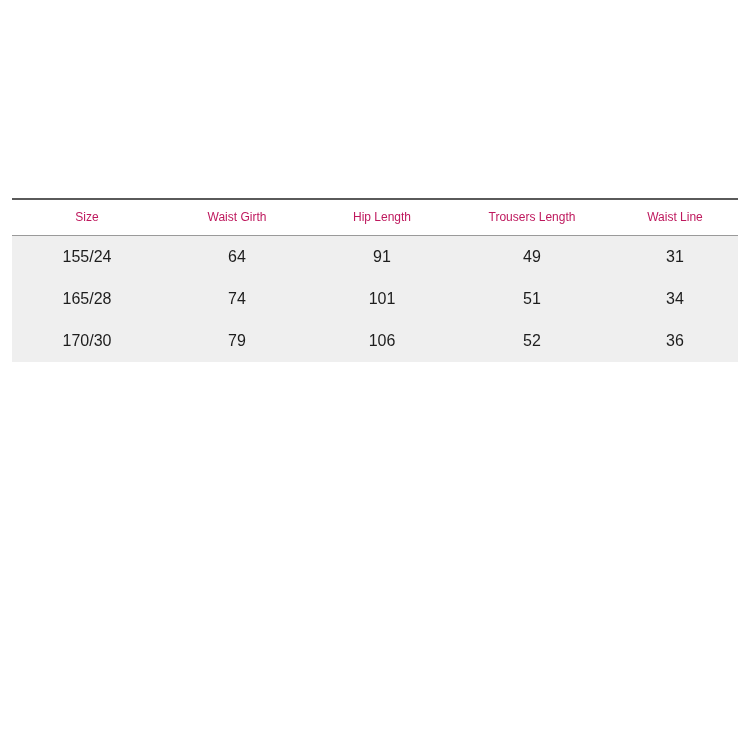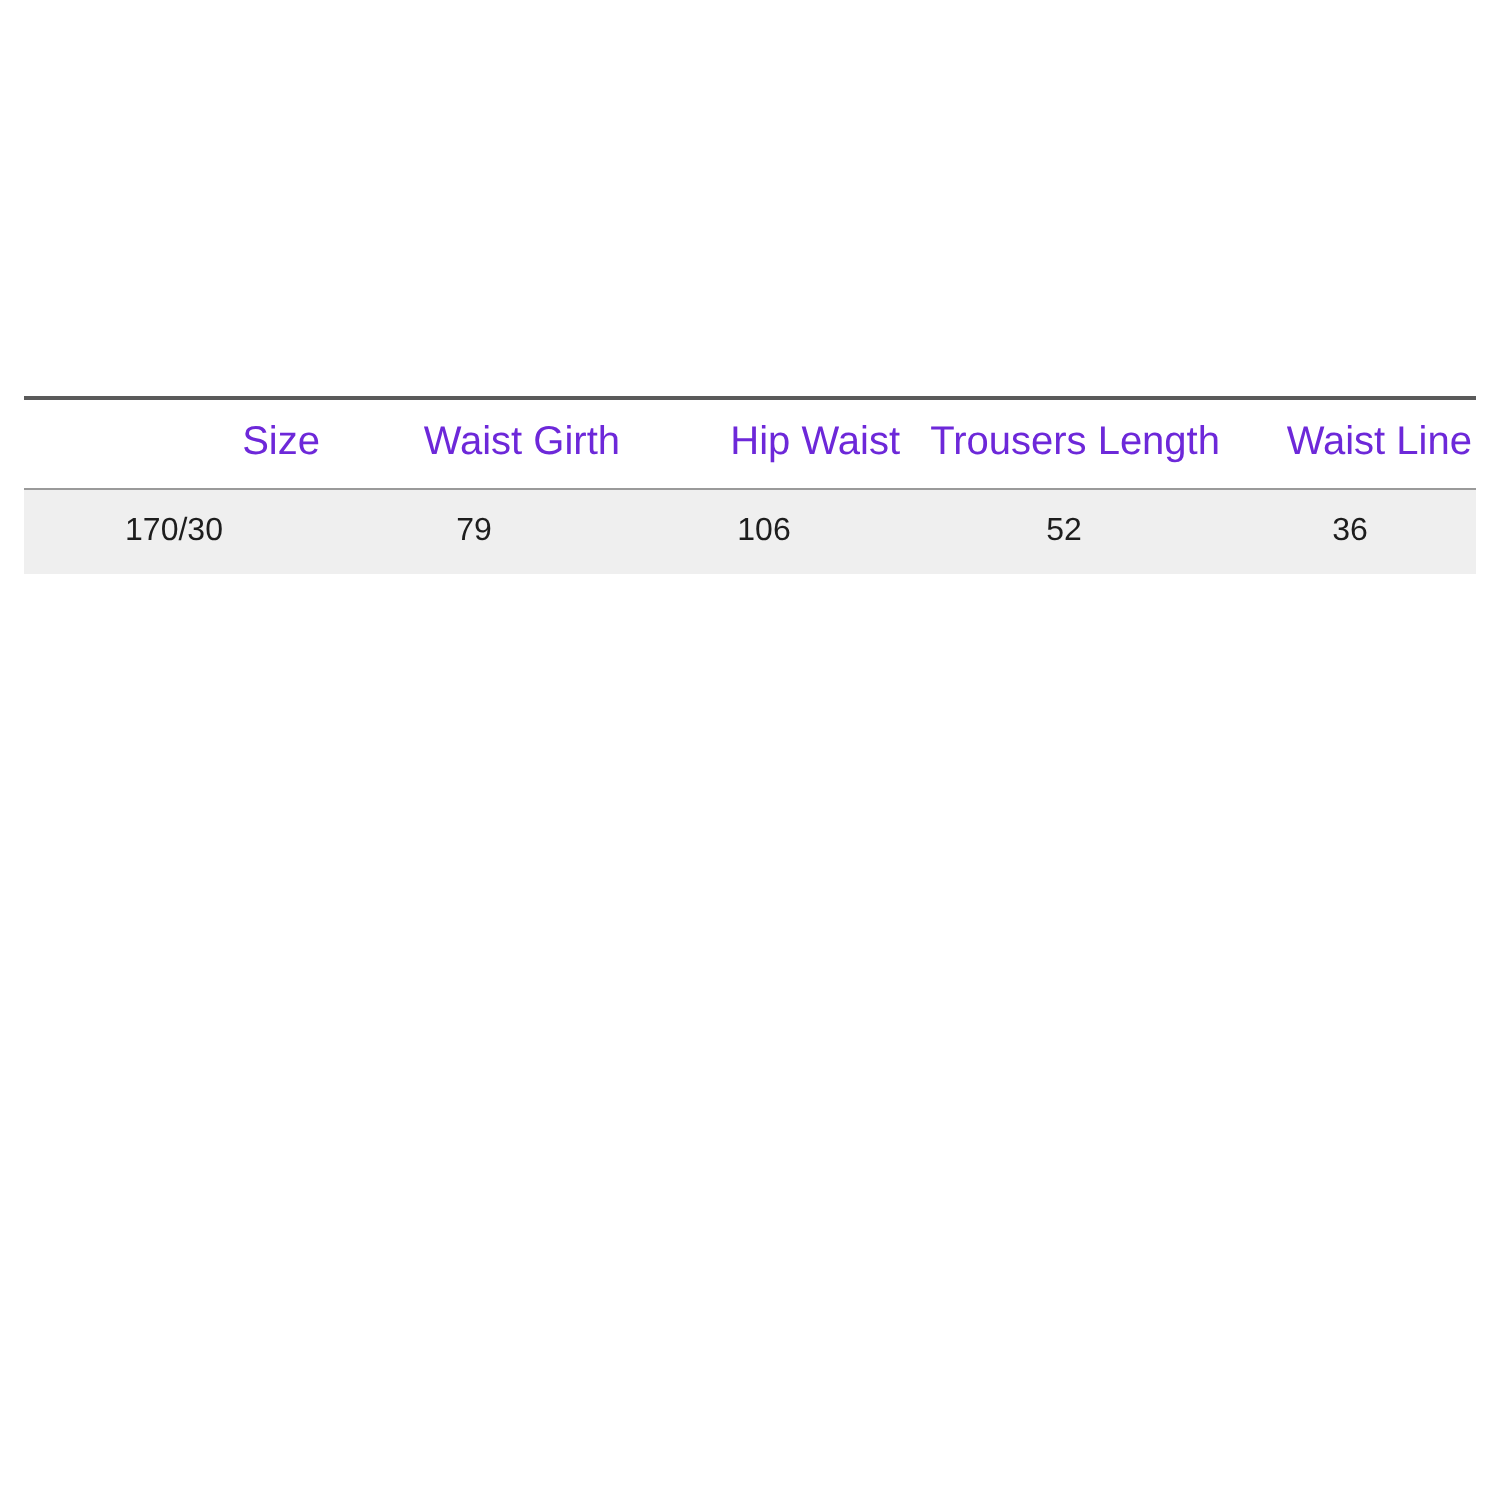--- a/index.html
+++ b/index.html
@@ -29,24 +29,24 @@
     border-collapse: collapse;
     width: 100%;
     table-layout: fixed;
   }
   table.size-table thead tr {
     border-top: 2px solid #5a5a5a;
     border-bottom: 1px solid #9a9a9a;
   }
   table.size-table thead th {
     font-weight: normal;
-    font-size: 20px;
-    color: #6d28d9;
+    font-size: 12px;
+    color: #be185d;
     padding: 10px 2px 11px 2px;
-    text-align: right;
+    text-align: center;
     background: #ffffff;
   }
   table.size-table tbody td {
     font-size: 16px;
     color: #1d1d1d;
     text-align: center;
     padding: 12px 2px 12px 2px;
     background: #ffffff;
   }
   table.size-table tbody tr.shaded td {
@@ -69,26 +69,40 @@
         <col class="c0">
           <col class="c1">
           <col class="c2">
           <col class="c3">
           <col class="c4">
       </colgroup>
       <thead>
         <tr>
           <th>Size</th>
           <th>Waist Girth</th>
-          <th>Hip Waist</th>
+          <th>Hip Length</th>
           <th>Trousers Length</th>
           <th>Waist Line</th>
         </tr>
       </thead>
       <tbody>
+        <tr class="shaded">
+          <td>155/24</td>
+          <td>64</td>
+          <td>91</td>
+          <td>49</td>
+          <td>31</td>
+        </tr>
+        <tr class="shaded">
+          <td>165/28</td>
+          <td>74</td>
+          <td>101</td>
+          <td>51</td>
+          <td>34</td>
+        </tr>
         <tr class="shaded">
           <td>170/30</td>
           <td>79</td>
           <td>106</td>
           <td>52</td>
           <td>36</td>
         </tr>
       </tbody>
     </table>
   </div>

